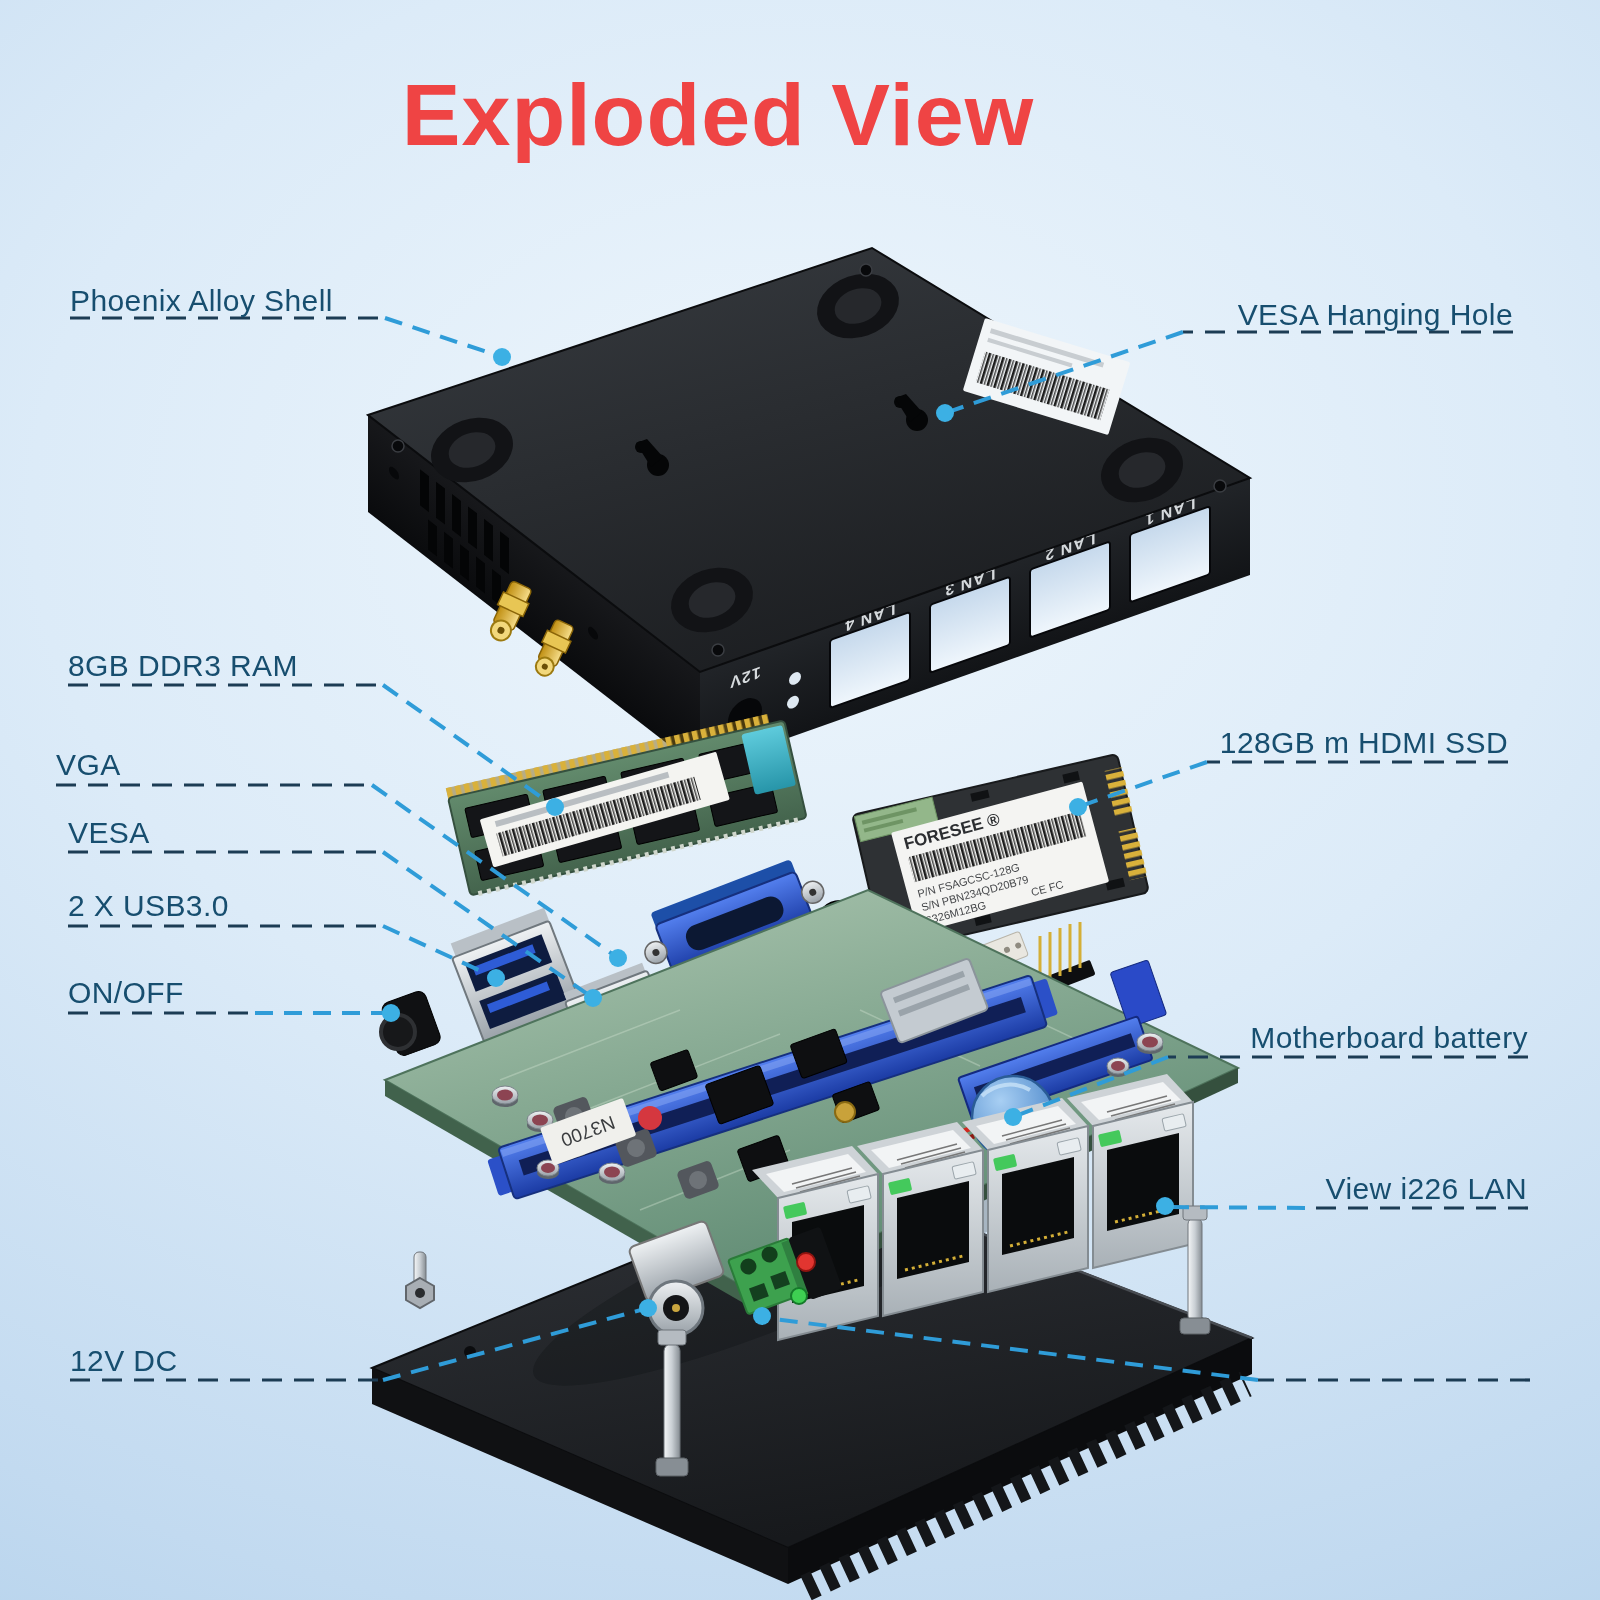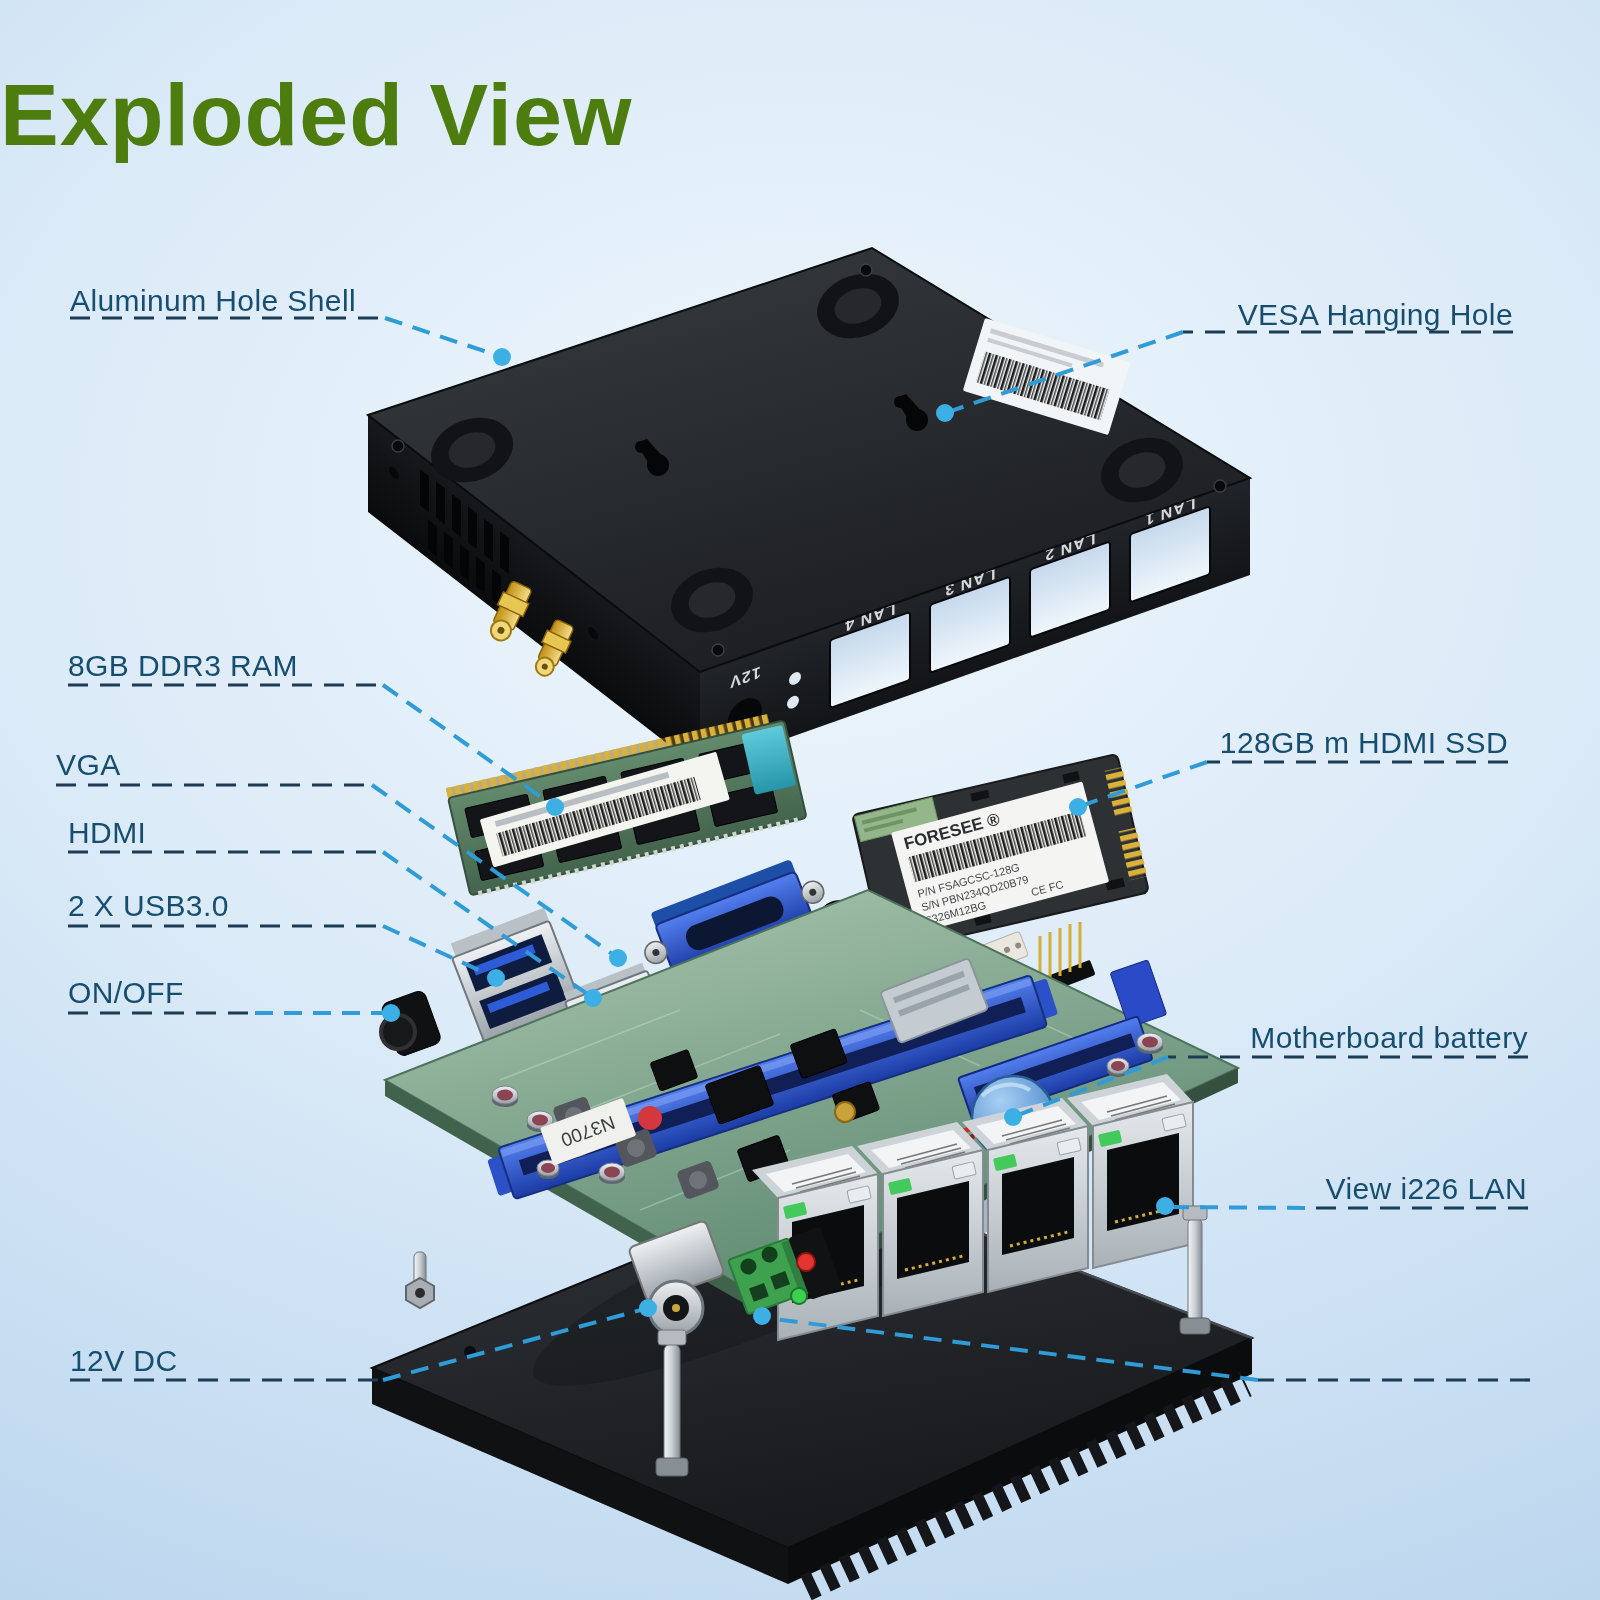--- a/index.html
+++ b/index.html
@@ -4,22 +4,22 @@
 <style>
   html,body{margin:0;padding:0;}
   body{
     width:1600px;height:1600px;overflow:hidden;
     font-family:"Liberation Sans", sans-serif;
     background:radial-gradient(120% 90% at 50% 32%, #eef6fc 0%, #dcebf8 40%, #c2daf0 78%, #b0cfea 100%);
   }
   .page{position:relative;width:1600px;height:1600px;}
   .art{position:absolute;left:0;top:0;}
   .title{
-    position:absolute;left:0;top:64px;width:1436px;text-align:left;
-    font-size:88px;font-weight:700;color:#4d7c0f;letter-spacing:1px;
+    position:absolute;left:0;top:64px;width:1436px;text-align:center;
+    font-size:88px;font-weight:700;color:#ef4444;letter-spacing:1px;
   }
   .callout{
     position:absolute;font-size:30px;color:#174e6f;white-space:nowrap;letter-spacing:.4px;
   }
   .callout.right{text-align:center;}
   .callout.two{line-height:35px;}
   .caseTxt{font-size:16px;font-weight:700;fill:#d6dadd;letter-spacing:1px;}
   .lblTiny{font-size:11px;fill:#45474a;}
 </style>
 </head>
@@ -526,25 +526,25 @@
     <circle cx="1078" cy="807" r="9"></circle>
     <circle cx="1013" cy="1117" r="9"></circle>
     <circle cx="1165" cy="1206" r="9"></circle>
     <circle cx="762" cy="1316" r="9"></circle>
     <circle cx="648" cy="1308" r="9"></circle>
   </g>
 </svg>
 
 <div class="title">Exploded View</div>
 
-<div class="callout" style="left:70px;top:284px">Aluminum Hole Shell</div>
+<div class="callout" style="left:70px;top:284px">Phoenix Alloy Shell</div>
 <div class="callout right" style="right:87px;top:298px">VESA Hanging Hole</div>
 <div class="callout" style="left:68px;top:649px">8GB DDR3 RAM</div>
 <div class="callout" style="left:56px;top:748px">VGA</div>
-<div class="callout" style="left:68px;top:816px">HDMI</div>
+<div class="callout" style="left:68px;top:816px">VESA</div>
 <div class="callout" style="left:68px;top:889px">2 X USB3.0</div>
 <div class="callout" style="left:68px;top:976px">ON/OFF</div>
 <div class="callout right" style="right:92px;top:726px">128GB m HDMI SSD</div>
 <div class="callout right" style="right:72px;top:1021px">Motherboard battery</div>
 <div class="callout right" style="right:73px;top:1172px">View i226 LAN</div>
 <div class="callout" style="left:70px;top:1344px">12V DC</div>
 
 </div>
 
 </body></html>

